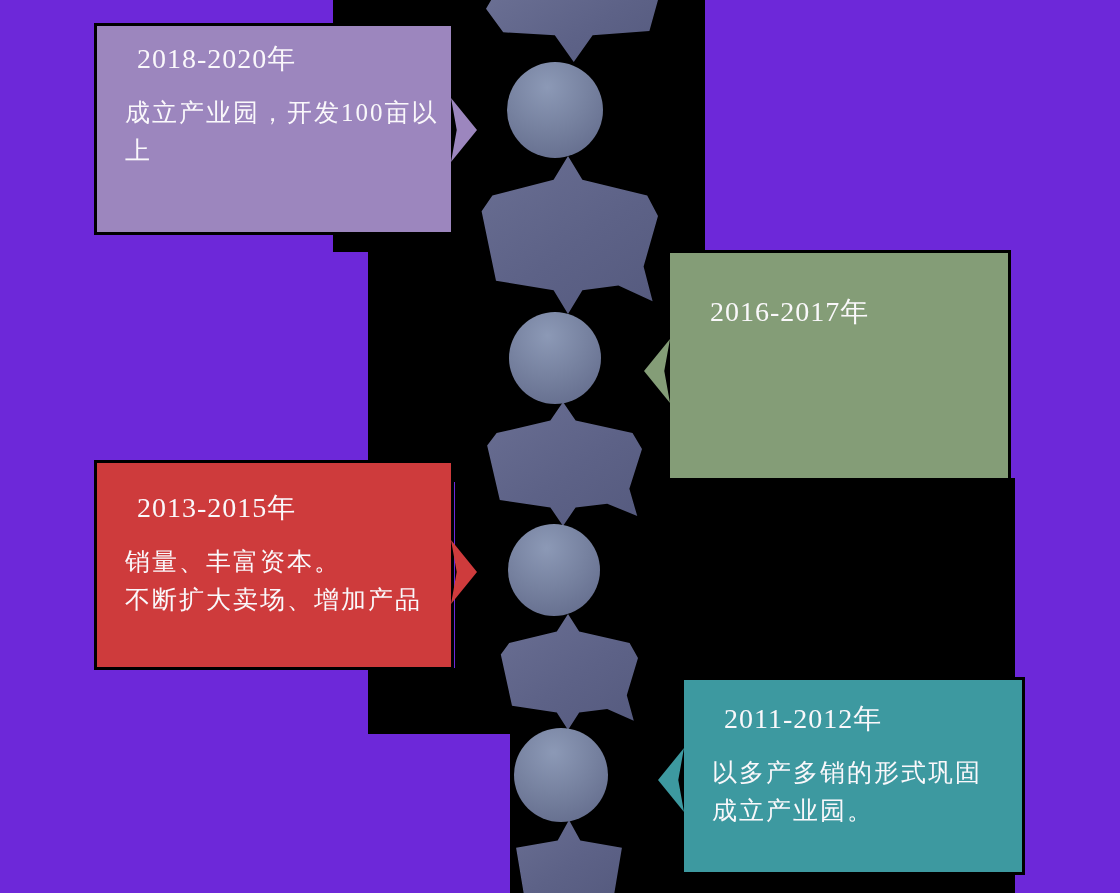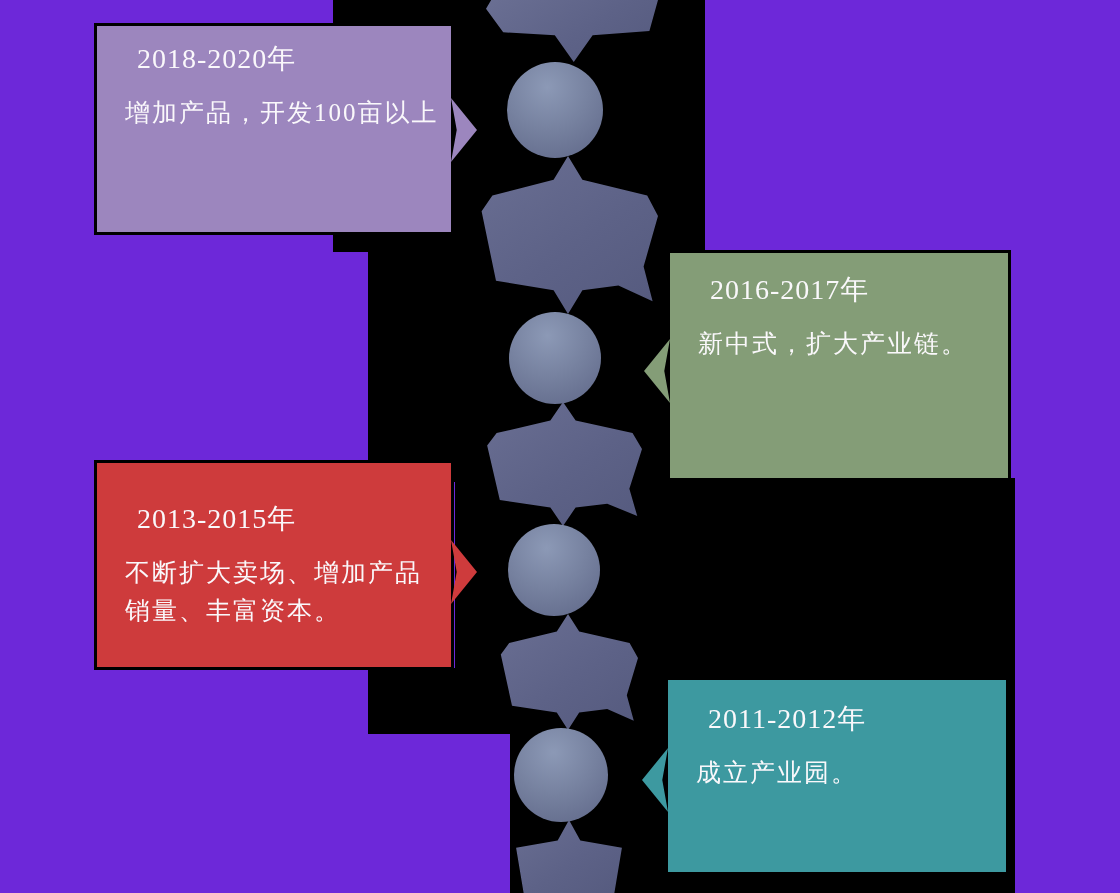--- a/index.html
+++ b/index.html
@@ -38,25 +38,25 @@
   
   .callout{position:absolute;border:3px solid #000;box-sizing:border-box;color:#faf8fb;}
   .callout .year{font-size:28px;letter-spacing:1px;padding-left:40px;white-space:nowrap;}
   .callout .body{font-size:25px;line-height:38px;letter-spacing:2px;padding-left:28px;margin-top:16px;}
   .tip{position:absolute;width:26px;height:64px;}
   .tip.right{right:-26px;clip-path:polygon(0 0,100% 50%,0 100%,22% 50%);}
   .tip.left{left:-26px;clip-path:polygon(100% 0,0 50%,100% 100%,78% 50%);}
 
   #card-1{left:94px;top:23px;width:360px;height:212px;background:#9c86be;padding-top:14px;}
   #card-1 .tip{background:#9c86be;top:72px;}
-  #card-2{left:667px;top:250px;width:344px;height:231px;background:#849d77;padding-top:18px;}
+  #card-2{left:667px;top:250px;width:344px;height:231px;background:#849d77;padding-top:40px;}
   #card-2 .tip{background:#849d77;top:86px;}
-  #card-3{left:94px;top:460px;width:360px;height:210px;background:#ce3b3c;padding-top:37px;}
+  #card-3{left:94px;top:460px;width:360px;height:210px;background:#ce3b3c;padding-top:26px;}
   #card-3 .tip{background:#ce3b3c;top:77px;}
-  #card-4{left:665px;top:677px;width:344px;height:198px;background:#3d99a0;padding-top:20px;}
+  #card-4{left:681px;top:677px;width:344px;height:198px;background:#3d99a0;padding-top:20px;}
   #card-4 .tip{background:#3d99a0;top:68px;}
 </style>
 </head>
 <body>
 
 <div id="canvas">
 
   <div class="mask" id="mask-top"></div>
   <div class="mask" id="mask-mid"></div>
   <div class="mask" id="mask-lower"></div>
@@ -70,42 +70,42 @@
   <div class="conn" id="conn-c"></div>
   <div class="node" id="node-3"></div>
   <div class="conn" id="conn-d"></div>
   <div class="node" id="node-4"></div>
   <div class="conn" id="conn-e"></div>
 
   <div class="callout" id="card-1">
     <div class="tip right"></div>
     <div class="year">2018-2020年</div>
     <div class="body">
-      <div>增加产品，开发100亩以上</div>
+      <div>成立产业园，开发100亩以上</div>
     </div>
   </div>
 
   <div class="callout" id="card-2">
     <div class="tip left"></div>
     <div class="year">2016-2017年</div>
     <div class="body">
-      <div>新中式，扩大产业链。</div>
     </div>
   </div>
 
   <div class="callout" id="card-3">
     <div class="tip right"></div>
     <div class="year">2013-2015年</div>
     <div class="body">
+      <div>销量、丰富资本。</div>
       <div>不断扩大卖场、增加产品</div>
-      <div>销量、丰富资本。</div>
     </div>
   </div>
 
   <div class="callout" id="card-4">
     <div class="tip left"></div>
     <div class="year">2011-2012年</div>
     <div class="body">
+      <div>以多产多销的形式巩固</div>
       <div>成立产业园。</div>
     </div>
   </div>
 
 </div>
 
 </body></html>

